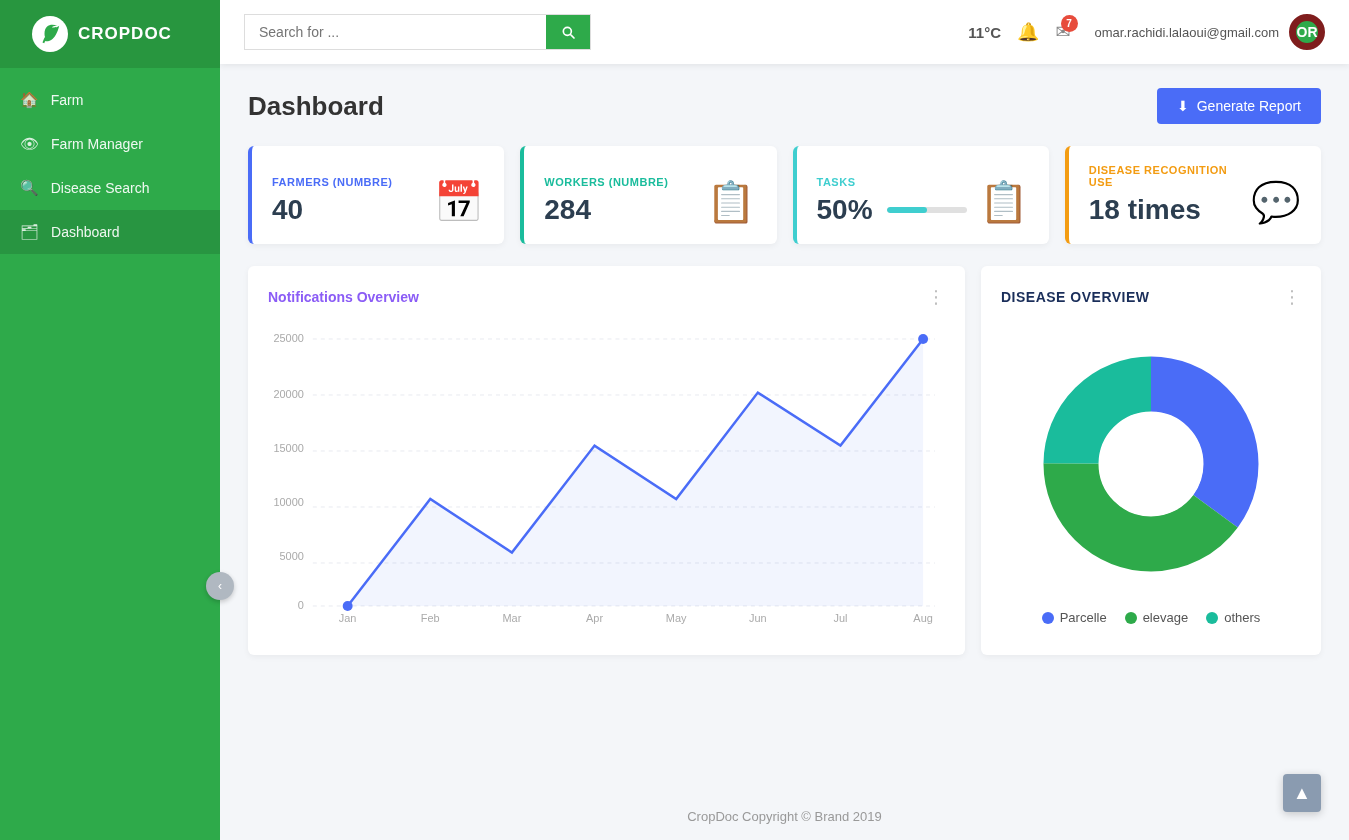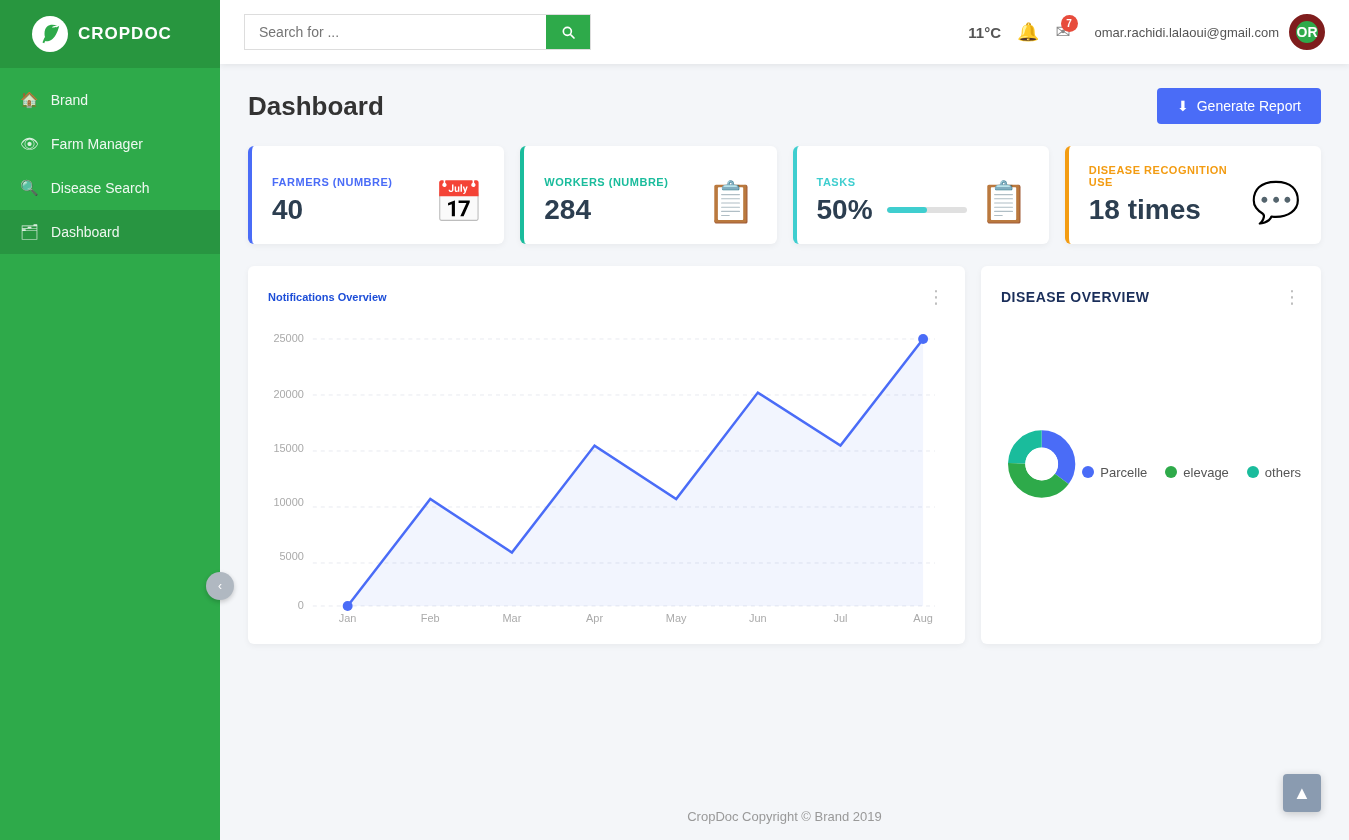--- a/index.html
+++ b/index.html
@@ -202,30 +202,30 @@
 
     
     .charts-row { display: grid; grid-template-columns: 1fr 340px; gap: 16px; }
     .chart-card {
       background: white;
       border-radius: 6px;
       padding: 20px;
       box-shadow: 0 2px 6px rgba(0,0,0,0.05);
     }
     .chart-card-header { display: flex; align-items: center; justify-content: space-between; margin-bottom: 16px; }
-    .chart-card-title { font-size: 11px; font-weight: 700; color: #1d4ed8; }
+    .chart-card-title { font-size: 14px; font-weight: 700; color: #8b5cf6; }
     .chart-card-title.disease { color: #1a2e5a; font-size: 14px; text-transform: uppercase; letter-spacing: 0.5px; }
     .chart-menu { color: #bbb; font-size: 18px; cursor: pointer; }
 
     
     .line-chart-wrapper { position: relative; width: 100%; height: 300px; }
     .line-chart-svg { width: 100%; height: 100%; }
 
     
-    .donut-wrapper { display: flex; flex-direction: row; align-items: center; padding: 10px 0; }
+    .donut-wrapper { display: flex; flex-direction: column; align-items: center; padding: 10px 0; }
     .donut-svg { width: 260px; height: 260px; }
     .donut-legend { display: flex; gap: 18px; margin-top: 16px; }
     .legend-item { display: flex; align-items: center; gap: 6px; font-size: 13px; color: #555; }
     .legend-dot { width: 12px; height: 12px; border-radius: 50%; }
 
     
     .scroll-top-btn {
       position: fixed;
       bottom: 28px;
       right: 28px;
@@ -256,21 +256,21 @@
         <svg viewBox="0 0 24 24" fill="#2eaa4a">
             <path d="M17 8C8 10 5.9 16.17 3.82 21.34L5.71 22l1-2.3A4.49 4.49 0 0 0 8 20C19 20 22 3 22 3c-1 2-8 2-8 2 1-2 4.33-2 6-2C14.5 1 6 1 6 12c0 3 1 4 1 4z"></path>
           </svg>
       </div>
       <span class="sidebar-logo-text">CROPDOC</span>
     </div>
 
     <nav class="sidebar-nav">
       <a class="sidebar-item">
         <span class="sidebar-item-icon">🏠</span>
-        <span>Brand</span>
+        <span>Farm</span>
       </a>
       <a class="sidebar-item">
         <span class="sidebar-item-icon">👁</span>
         <span>Farm Manager</span>
       </a>
       <a class="sidebar-item">
         <span class="sidebar-item-icon">🔍</span>
         <span>Disease Search</span>
       </a>
       <a class="sidebar-item active">

